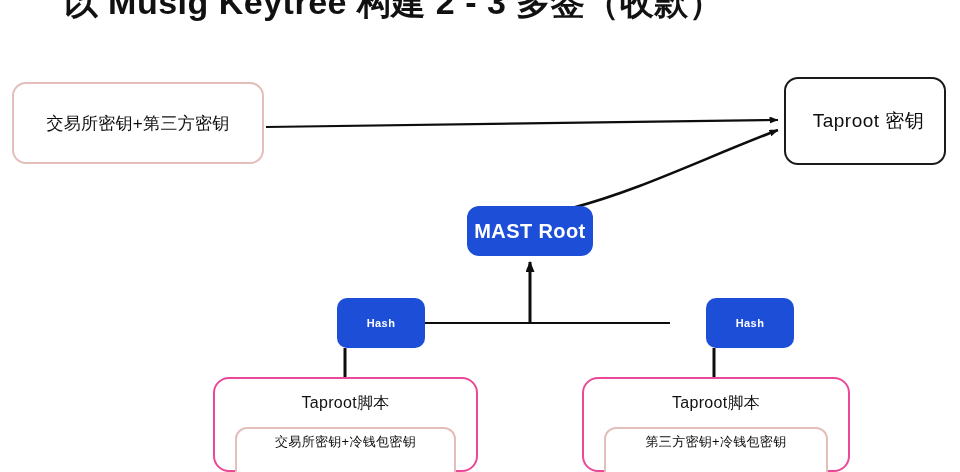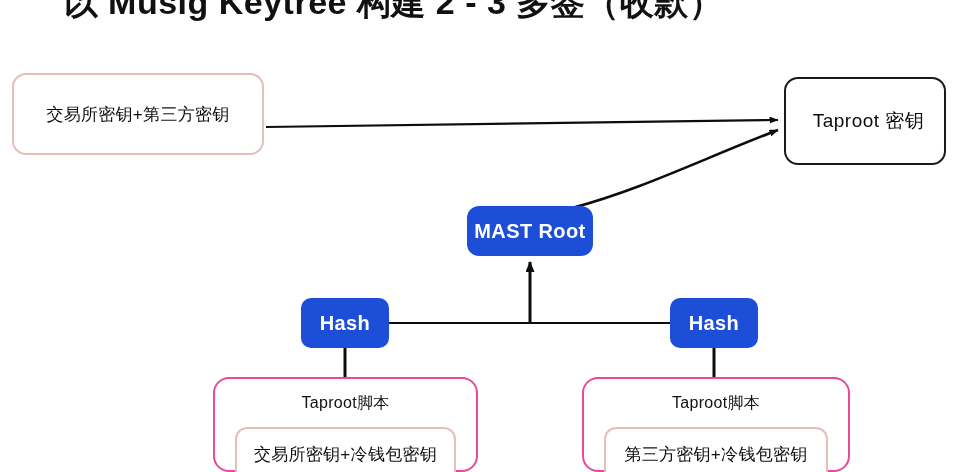--- a/index.html
+++ b/index.html
@@ -67,21 +67,21 @@
 
   
   .node-filled {
     background: #1d4ed8;
     color: #ffffff;
     border-radius: 10px;
     font-weight: bold;
     letter-spacing: 0.4px;
   }
   .node-filled.mast { font-size: 20px; border-radius: 12px; }
-  .node-filled.hash { font-size: 20px; }
+  .node-filled.hash { font-size: 11px; margin-left: 36px; }
 
   
   .script-box {
     position: absolute;
     border: 2px solid #ec4899;
     border-radius: 16px;
     background: #ffffff;
   }
   .script-title {
     position: absolute;
@@ -96,22 +96,22 @@
     left: 20px; right: 20px;
     top: 48px; bottom: -20px;
     border: 2px solid #e4bfb9;
     border-radius: 12px;
     background: #ffffff;
     display: flex;
     align-items: flex-start;
     justify-content: center;
   }
   .script-inner span {
-    margin-top: 14px;
-    font-size: 17px;
+    margin-top: 4px;
+    font-size: 13px;
     color: #0d0d0d;
     letter-spacing: 0.3px;
   }
 </style>
 </head>
 <body>
 
 <div id="canvas">
 
   <div class="title">以 Musig Keytree 构建 2 - 3 多签（收款）</div>
@@ -131,21 +131,21 @@
     <path d="M 572 208 C 640 190, 700 160, 778 130" fill="none" stroke="#0d0d0d" stroke-width="2.6" marker-end="url(#arrowhead)"></path>
 
     <path d="M 389 323 L 670 323" fill="none" stroke="#0d0d0d" stroke-width="2.2"></path>
 
     <path d="M 530 323 L 530 262" fill="none" stroke="#0d0d0d" stroke-width="3" marker-end="url(#arrowhead-up)"></path>
 
     <path d="M 345 348 L 345 378" fill="none" stroke="#0d0d0d" stroke-width="3"></path>
     <path d="M 714 348 L 714 378" fill="none" stroke="#0d0d0d" stroke-width="3"></path>
   </svg>
 
-  <div class="node node-pink-soft" style="left:12px; top:73px; width:252px; height:82px;text-align:right;">
+  <div class="node node-pink-soft" style="left:12px; top:82px; width:252px; height:82px;text-align:right;">
     <span>交易所密钥+第三方密钥</span>
   </div>
 
   <div class="node node-outline" style="left:784px; top:77px; width:162px; height:88px;">
     <span>Taproot 密钥</span>
   </div>
 
   <div class="node node-filled mast" style="left:467px; top:206px; width:126px; height:50px;">
     <span>MAST Root</span>
   </div>

